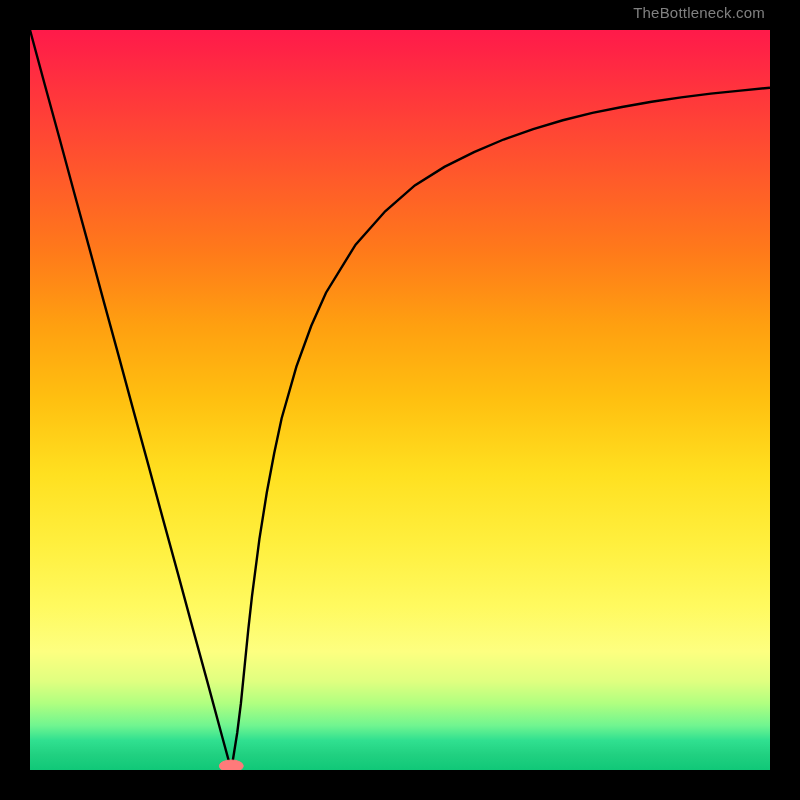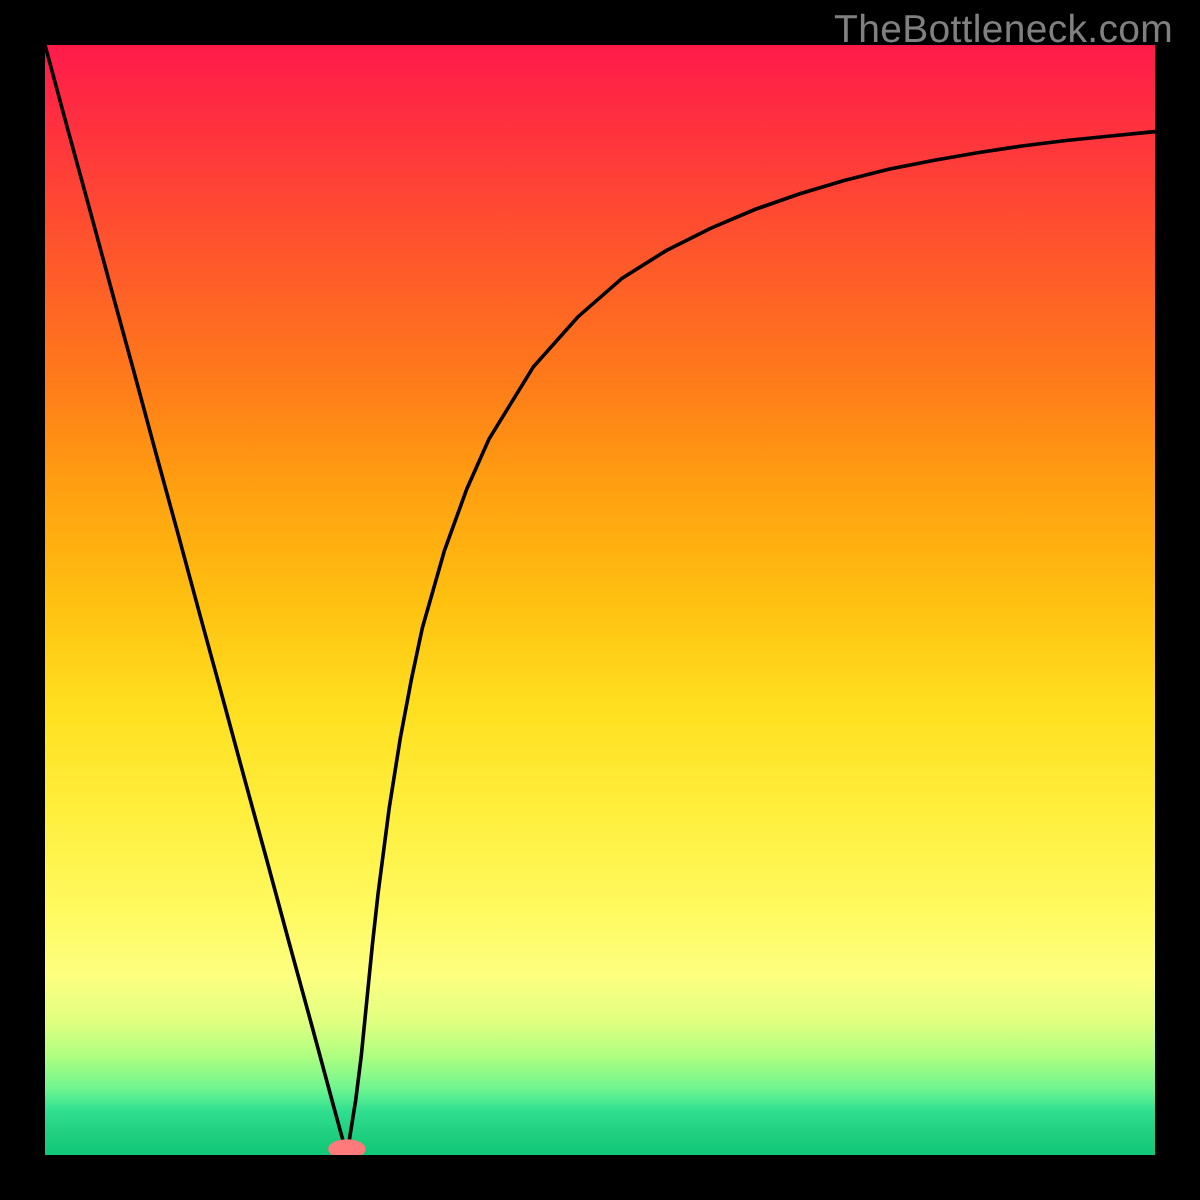--- a/index.html
+++ b/index.html
@@ -57,23 +57,23 @@
     stroke: #000;
     stroke-width: 2.4;
   }
   .marker {
     fill: #ff7a7a;
     stroke: #ff7a7a;
   }
   .watermark {
     position: absolute;
     top: 4px;
-    right: 18px;
+    right: 35px;
     color: #808080;
-    font-size: 26px;
+    font-size: 15px;
     letter-spacing: 0.2px;
     margin-left: 32px;
   }
 </style>
 </head>
 <body>
 
 <div class="container">
   <div class="watermark">TheBottleneck.com</div>
   <div class="plot-area">

